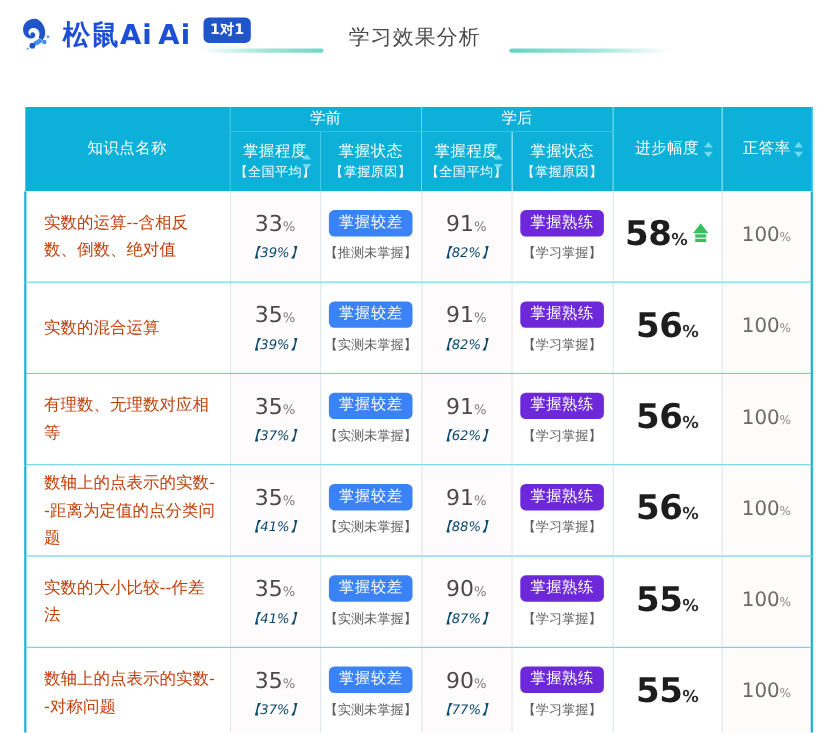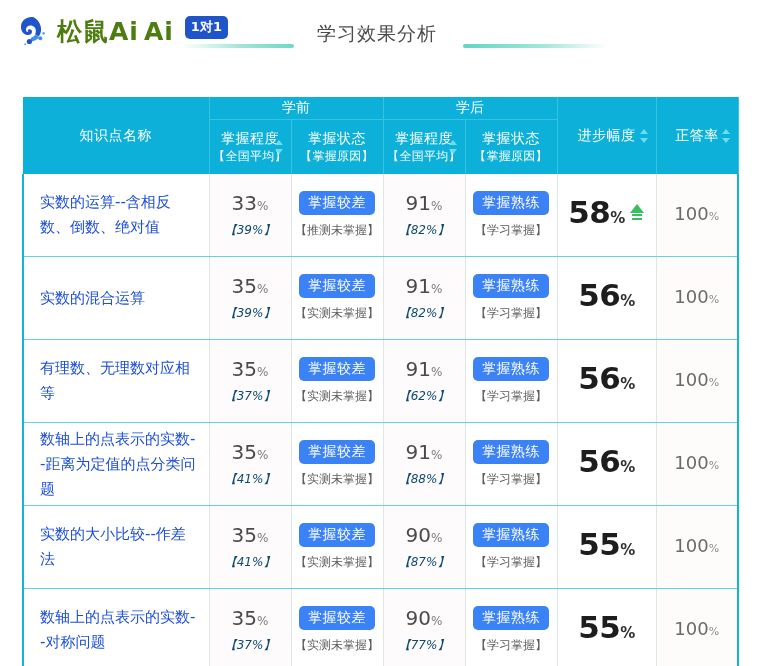--- a/index.html
+++ b/index.html
@@ -32,21 +32,21 @@
   }
   .logo-mark {
     width: 34px;
     height: 34px;
     position: relative;
     flex: none;
   }
   .logo-text {
     font-size: 25px;
     font-weight: bold;
-    color: #4d7c0f;
+    color: #1d4ed8;
     letter-spacing: 1px;
     line-height: 1;
     white-space: nowrap;
   }
   .logo-badge {
     display: inline-block;
     background: #1f55c9;
     color: #ffffff;
     font-size: 13px;
     font-weight: bold;
@@ -167,21 +167,21 @@
     vertical-align: middle;
     text-align: center;
     height: 82px;
   }
   .cell.edge-l { border-left: 2px solid #14b4da; }
   .cell.edge-r { border-right: 2px solid #14b4da; }
   .cell.name {
     text-align: left;
     padding: 0 10px 0 16px;
     font-size: 15px;
-    color: #1d4ed8;
+    color: #c2410c;
     line-height: 25px;
   }
   .cell.pct {
     background: #fdfbfc;
   }
   .cell.rate {
     background: #fdfcfa;
   }
   .big-pct {
     font-size: 20px;
@@ -202,21 +202,21 @@
     display: inline-block;
     color: #ffffff;
     font-size: 14px;
     border-radius: 5px;
     padding: 3px 9px 4px 9px;
     line-height: 17px;
     letter-spacing: 0.5px;
     white-space: nowrap;
   }
   .badge.weak { background: #3b82f6; }
-  .badge.good { background: #3b82f6; }
+  .badge.good { background: #6d28d9; }
   .sub-reason {
     font-size: 12px;
     color: #5d5d5d;
     line-height: 20px;
     margin-top: 5px;
     white-space: nowrap;
   }
   .imp {
     font-size: 31px;
     font-weight: bold;

